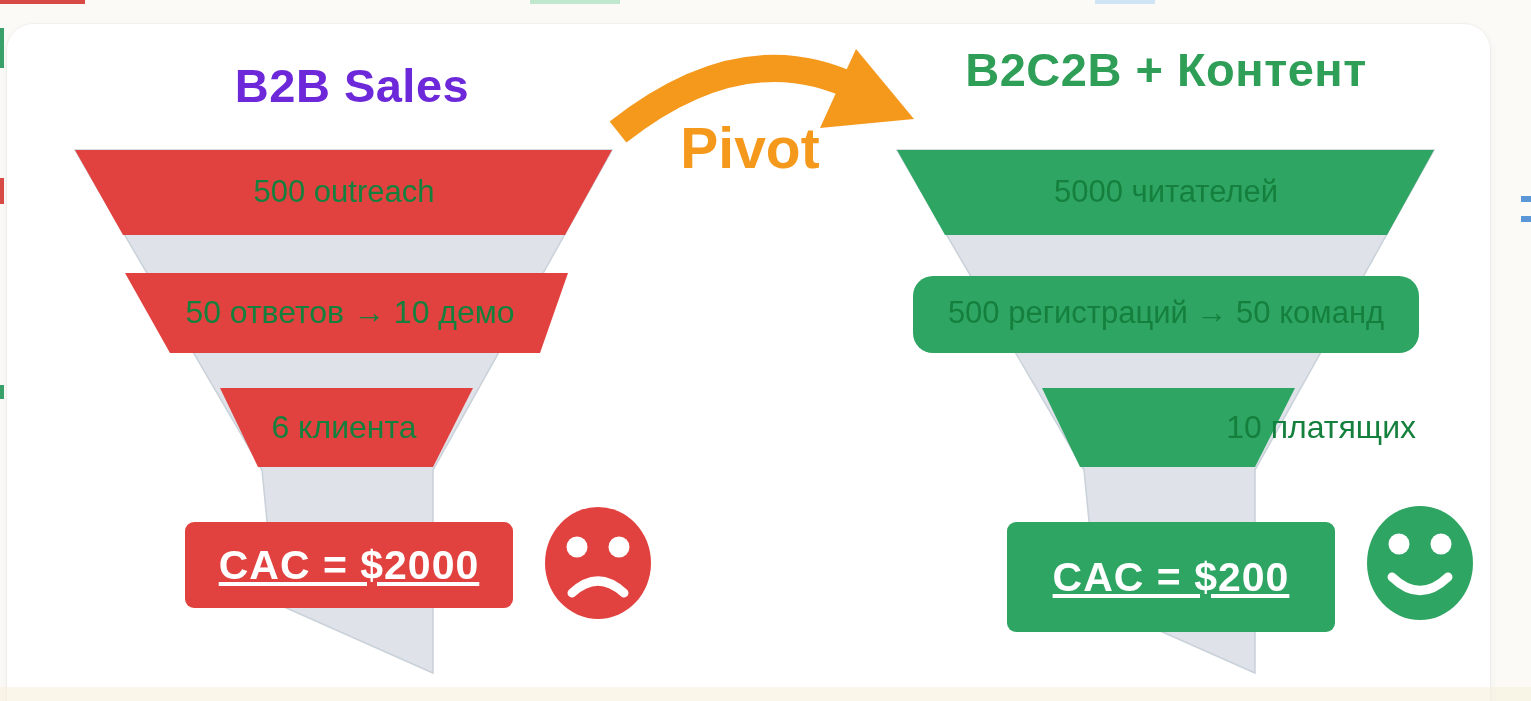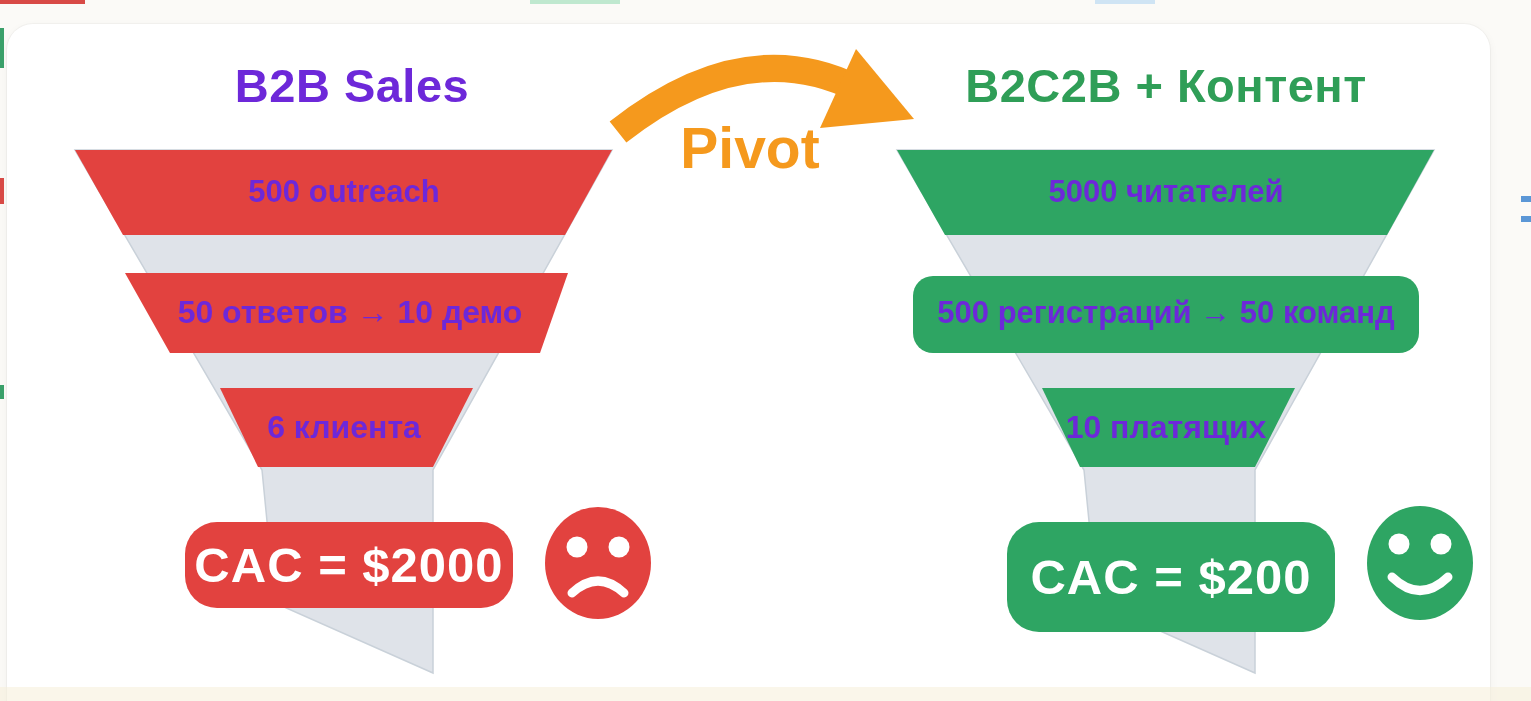--- a/index.html
+++ b/index.html
@@ -11,26 +11,26 @@
   }
   .stage{position:absolute;left:0;top:0;width:1531px;height:701px;overflow:hidden;}
   .card{
     position:absolute;left:7px;top:24px;width:1483px;height:720px;
     background:#ffffff;border-radius:26px;
     box-shadow:0 0 0 1px rgba(0,0,0,0.03),0 3px 10px rgba(0,0,0,0.05);
   }
   .shapes{position:absolute;left:0;top:0;z-index:2;}
   .txt{position:absolute;z-index:3;text-align:center;white-space:nowrap;}
   .title{font-size:47px;font-weight:bold;letter-spacing:0.5px;}
-  .tier-label{color:#6d28d9;font-weight:bold;}
+  .tier-label{color:#15803d;font-weight:normal;}
   .t32{font-size:31px;}
   .t33{font-size:32px;}
   .cac-pill{
     position:absolute;z-index:3;display:flex;align-items:center;justify-content:center;
-    border-radius:32px;color:#ffffff;font-size:49px;font-weight:bold;letter-spacing:1px;
+    border-radius:9px;color:#ffffff;font-size:41px;font-weight:bold;letter-spacing:1px;text-decoration:underline;
   }
   .pivot-label{font-size:57px;font-weight:bold;}
   .artifact{position:absolute;z-index:4;}
   .bottom-tint{
     position:absolute;left:0;top:687px;width:1531px;height:14px;z-index:4;
     background:rgba(246,239,216,0.55);
   }
 </style>
 </head>
 <body>
@@ -68,31 +68,31 @@
     </g>
 
     <g>
       <path d="M 618 132 Q 745 32 858 89" fill="none" stroke-width="27" stroke="#f5991d"></path>
       <polygon points="856,49 914,119 820,128" fill="#f5991d"></polygon>
     </g>
   </svg>
 
   <div class="txt title" style="left: 102px; top: 58px; width: 500px; color: #6d28d9;">B2B Sales</div>
 
-  <div class="txt title" style="left: 916px; top: 58px; width: 500px; color: rgb(47, 158, 87); text-align: center;">B2C2B + Контент</div>
+  <div class="txt title" style="left: 916px; top: 42px; width: 500px; color: rgb(47, 158, 87); text-align: center;">B2C2B + Контент</div>
 
   <div class="txt pivot-label" style="left: 600px; top: 115px; width: 300px; color: rgb(245, 153, 29);">Pivot</div>
 
   <div class="txt tier-label t32" style="left:94px;top:174px;width:500px;">500 outreach</div>
   <div class="txt tier-label t33" style="left:94px;top:294px;width:512px;">50 ответов → 10 демо</div>
   <div class="txt tier-label t33" style="left:94px;top:409px;width:500px;">6 клиента</div>
 
   <div class="txt tier-label t32" style="left:916px;top:174px;width:500px;">5000 читателей</div>
   <div class="txt tier-label t32" style="left:906px;top:295px;width:520px;">500 регистраций → 50 команд</div>
-  <div class="txt tier-label t33" style="left:916px;top:409px;width:500px;">10 платящих</div>
+  <div class="txt tier-label t33" style="left:916px;top:409px;width:500px;text-align:right;">10 платящих</div>
 
   <div class="cac-pill" style="left: 185px; top: 522px; width: 328px; height: 86px; background: rgb(226, 66, 63);">CAC = $2000</div>
 
   <div class="cac-pill" style="left: 1007px; top: 522px; width: 328px; height: 110px; background: rgb(46, 165, 99);">CAC = $200</div>
 
   <div class="artifact" style="left:0;top:0;width:85px;height:4px;background:#d84a46;"></div>
   <div class="artifact" style="left:0;top:28px;width:4px;height:40px;background:#3aa06a;"></div>
   <div class="artifact" style="left:0;top:178px;width:4px;height:26px;background:#d84a46;"></div>
   <div class="artifact" style="left:0;top:385px;width:4px;height:14px;background:#3aa06a;"></div>
   <div class="artifact" style="left:530px;top:0;width:90px;height:4px;background:#bfe8cf;"></div>

